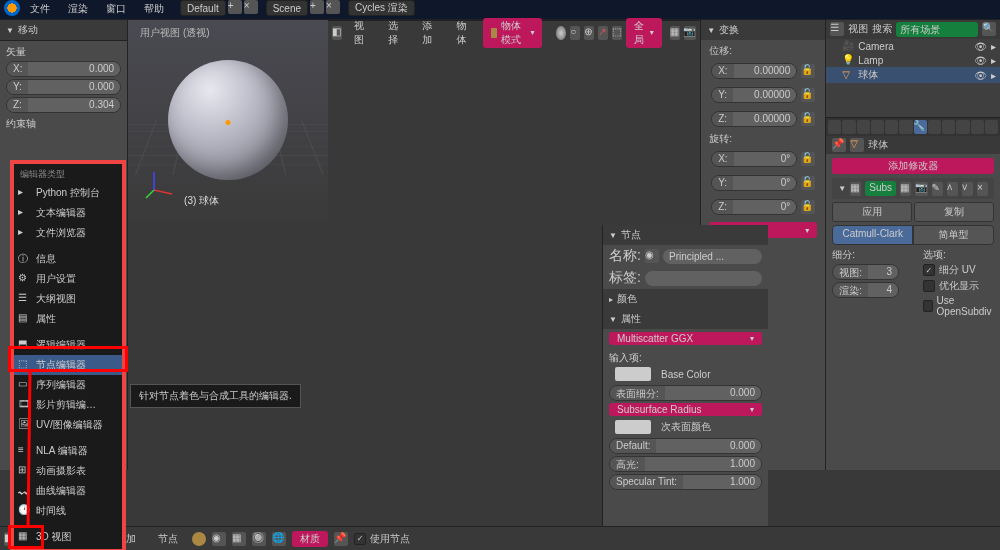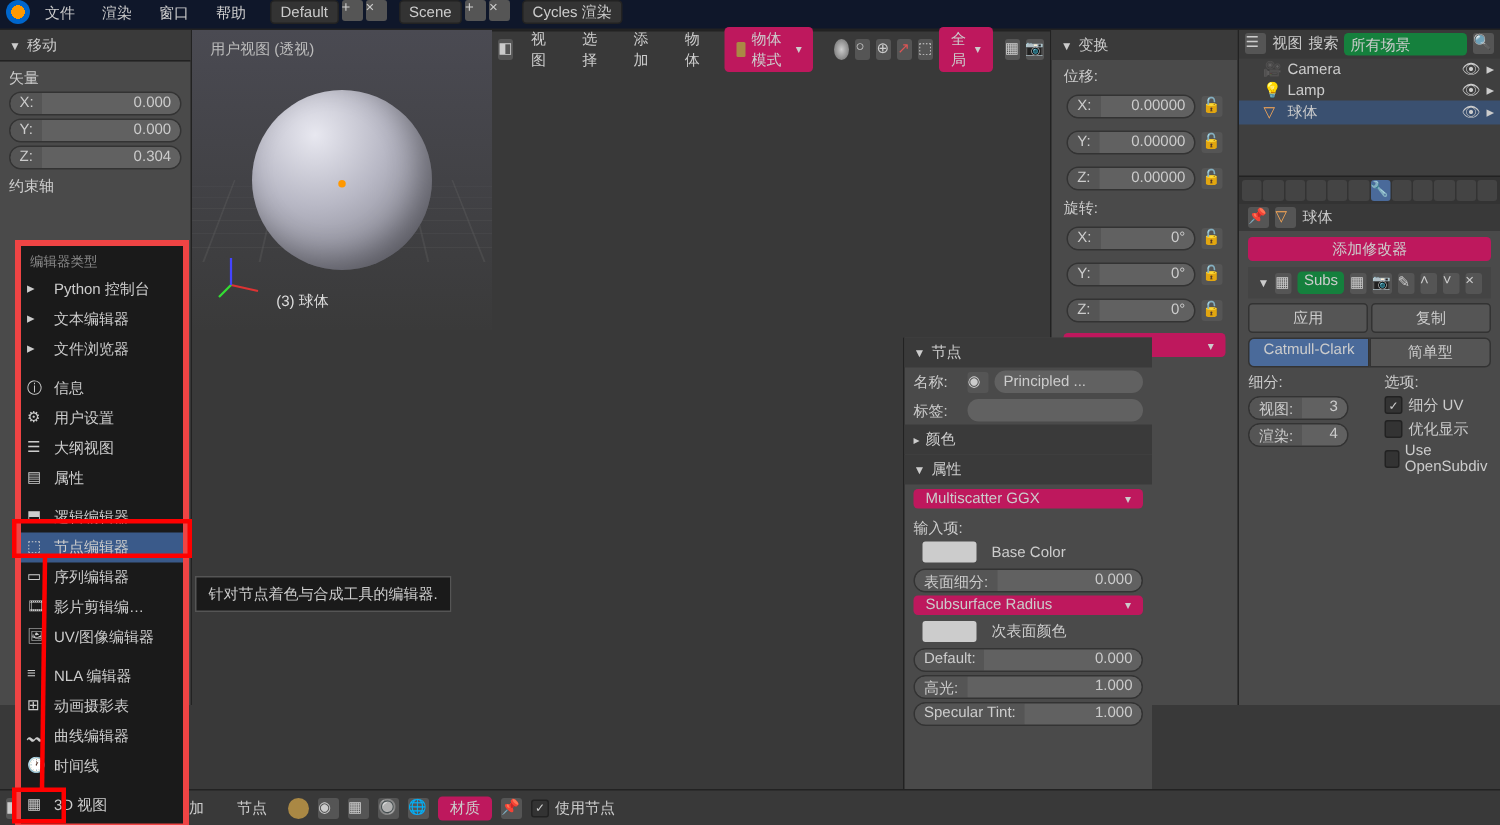--- a/index.html
+++ b/index.html
@@ -21,21 +21,21 @@
 .sphere{position:absolute;top:40px;left:50%;transform:translateX(-50%);width:120px;height:120px;border-radius:50%;background:radial-gradient(circle at 35% 25%,#e8e8f0 0%,#b8b8c5 40%,#6a6a75 100%);box-shadow:inset -8px -8px 20px rgba(0,0,0,.3)}
 .origin-dot{position:absolute;top:100px;left:50%;width:5px;height:5px;background:#ff9800;border-radius:50%;transform:translateX(-50%)}
 .grid-floor{position:absolute;bottom:0;left:0;right:0;top:100px;background:repeating-linear-gradient(90deg,transparent 0,transparent 28px,rgba(100,100,100,.3) 28px,rgba(100,100,100,.3) 29px),repeating-linear-gradient(0deg,transparent 0,transparent 14px,rgba(100,100,100,.2) 14px,rgba(100,100,100,.2) 15px);transform:perspective(400px) rotateX(65deg);transform-origin:center top}
 .axis-gizmo{position:absolute;bottom:20px;left:16px;width:30px;height:30px}
 .obj-label{position:absolute;bottom:12px;left:56px;color:#ddd;font-size:10px}
 .vp-toolbar{height:24px;background:#393939;border-top:1px solid #222;display:flex;align-items:center;padding:0 4px;gap:4px}
 .tb-dropdown{background:#be185d;border-radius:3px;padding:1px 8px;display:flex;align-items:center;gap:4px}
 .node-area{flex:1;background:#393939;background-image:repeating-linear-gradient(0deg,transparent 0,transparent 15px,#333 15px,#333 16px),repeating-linear-gradient(90deg,transparent 0,transparent 15px,#333 15px,#333 16px);position:relative}
 .right-col{width:166px;background:#4a4a4a;border-left:1px solid #222;display:flex;flex-direction:column}
 .prop-row{display:flex;align-items:center;padding:2px 6px;gap:4px}
-.prop-label{flex:0 0 32px;font-size:10px}
+.prop-label{flex:0 0 32px;font-size:14px}
 .prop-val{flex:1;background:#616161;border-radius:8px;padding:1px 6px;text-align:right;font-size:10px;height:15px;display:flex;align-items:center;justify-content:flex-end}
 .far-right{width:232px;background:#4a4a4a;border-left:1px solid #222;display:flex;flex-direction:column;overflow:hidden}
 .outliner{height:98px;background:#3f3f3f;border-bottom:1px solid #222}
 .outliner-hdr{display:flex;padding:2px 4px;gap:4px;background:#393939}
 .search-field{flex:1;background:#15803d;border-radius:3px;padding:1px 4px;height:15px}
 .out-row{display:flex;align-items:center;padding:1px 4px 1px 16px;gap:4px}
 .out-ico{width:12px;height:12px;display:inline-block}
 .prop-tabs{height:18px;background:#333;display:flex;padding:2px;gap:1px}
 .ptab{width:14px;height:14px;background:#444;border-radius:2px}
 .ptab.active{background:#568}

